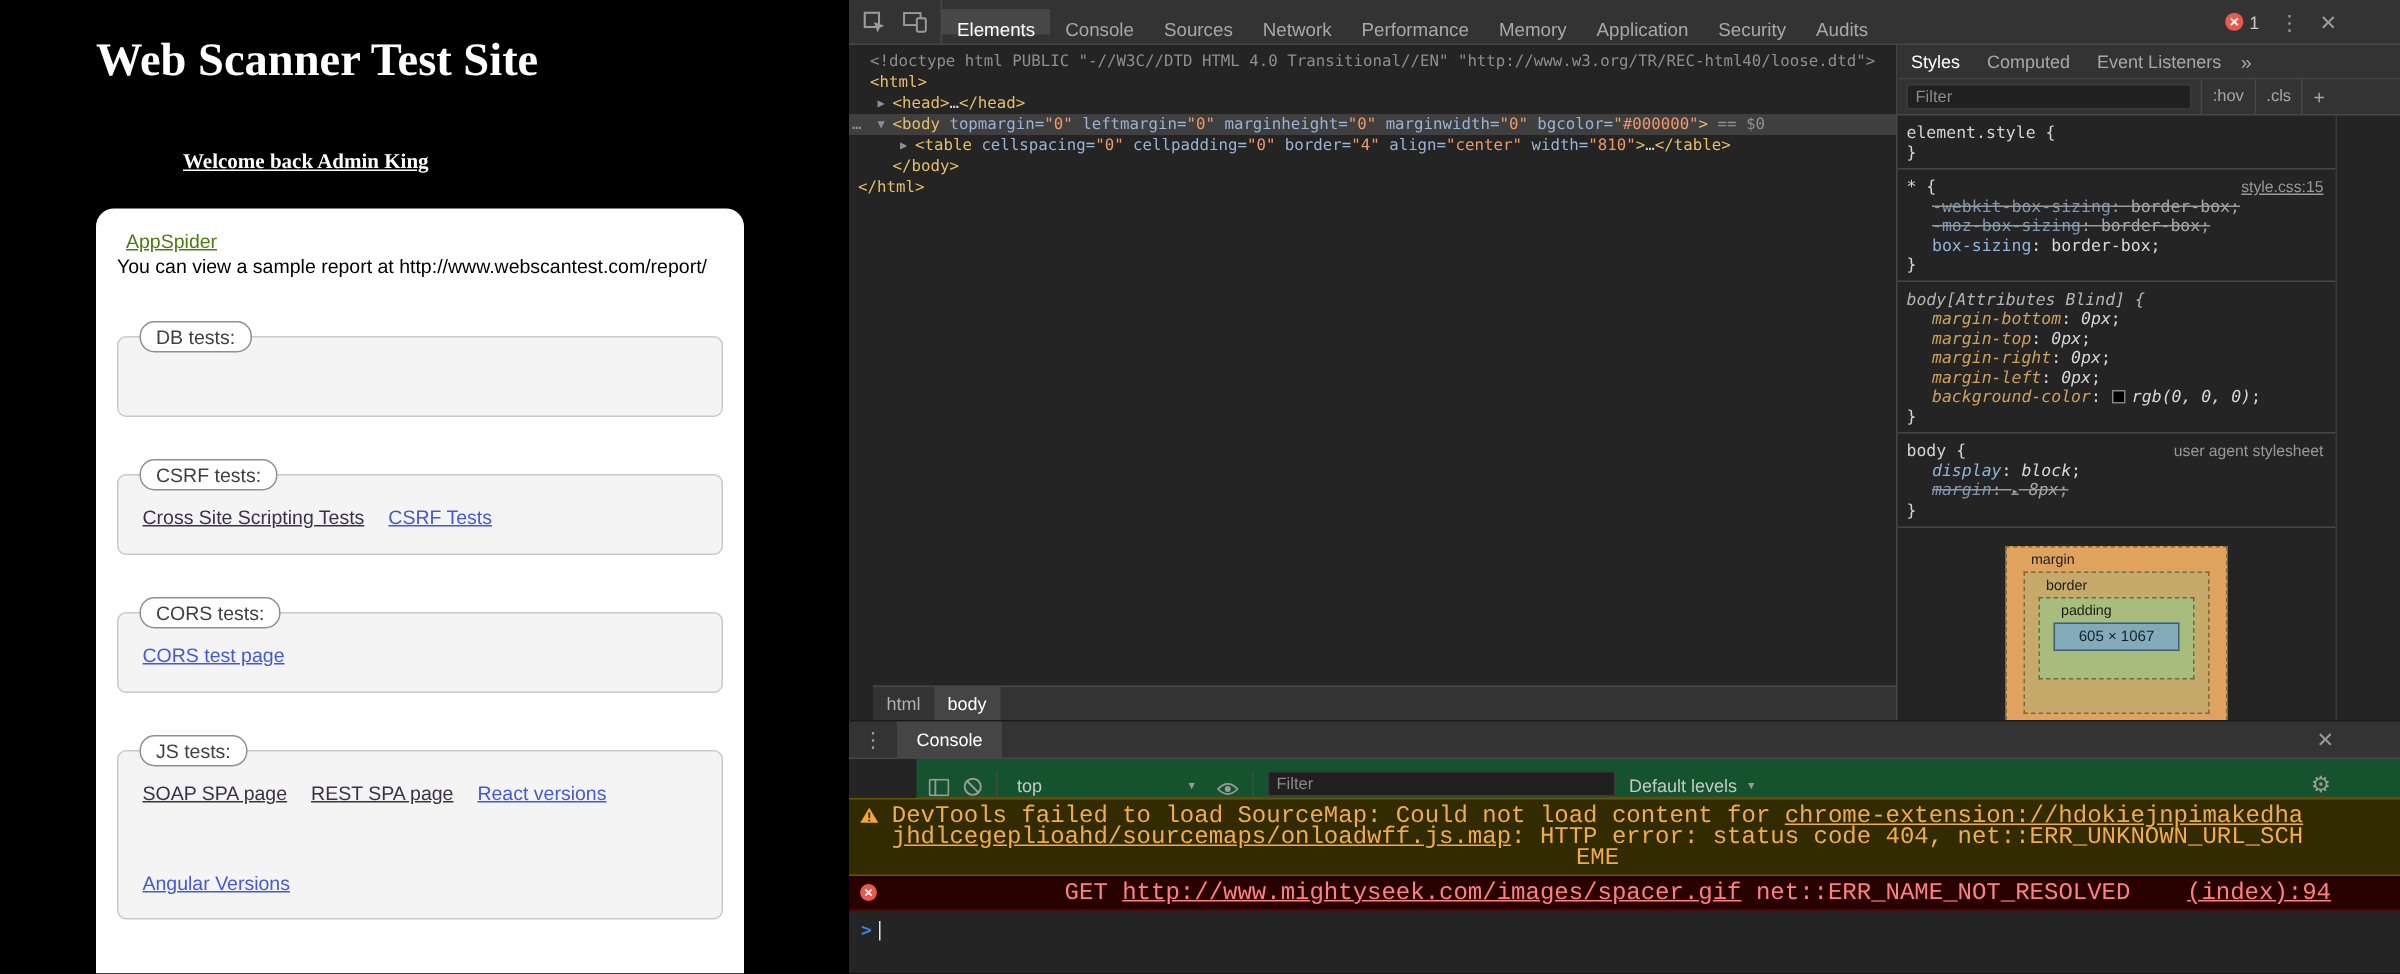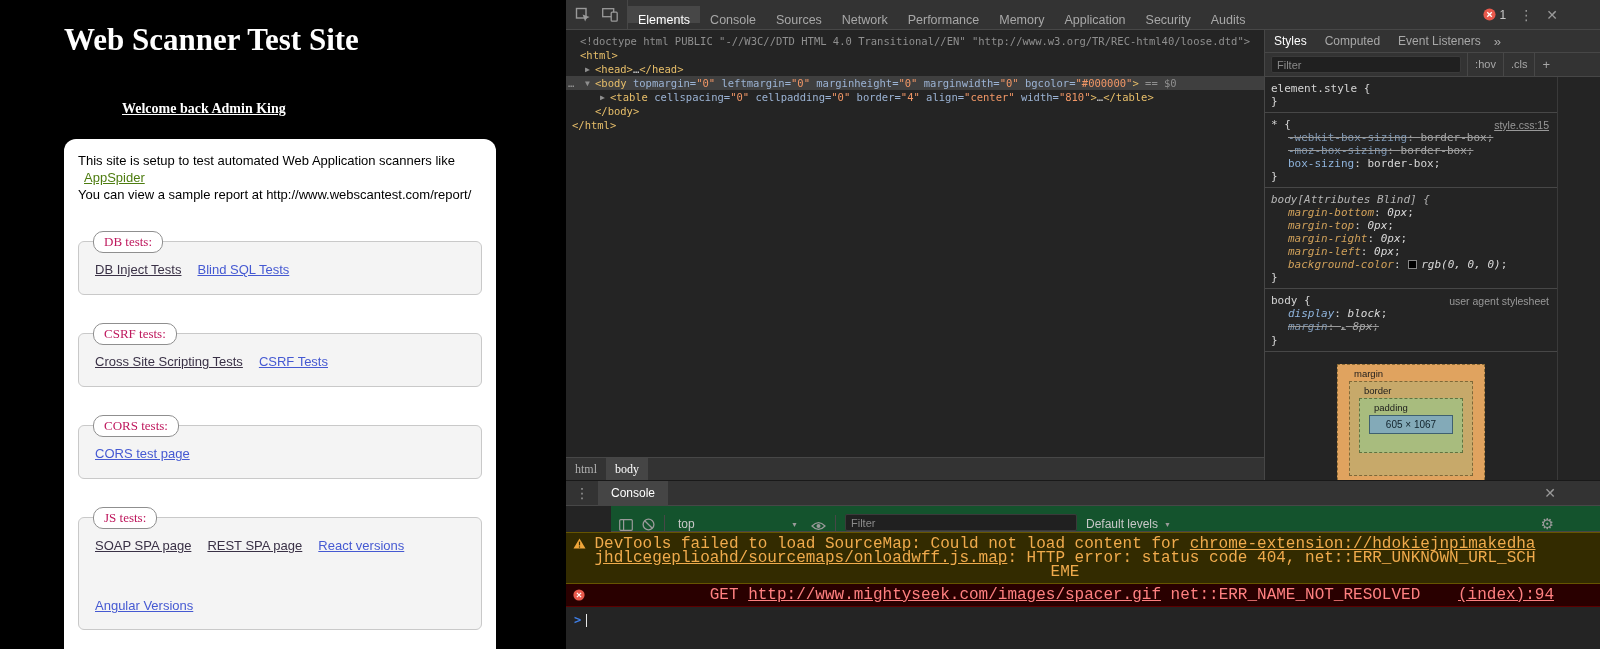--- a/index.html
+++ b/index.html
@@ -9,21 +9,21 @@
   
   .site { position:absolute; left:0; top:0; width:566px; height:649px; background:#000; overflow:hidden; }
   .site-title { position:absolute; left:64px; top:22px; font-family:"Liberation Serif", serif; font-weight:bold; font-size:31px; color:#fff; white-space:nowrap; }
   .nav-link { position:absolute; top:101px; color:#fff; font-family:"Liberation Serif", serif; font-weight:bold; font-size:14px; text-decoration:underline; cursor:pointer; white-space:nowrap; }
   .nav-welcome { left:122px; }
   .nav-logout  { left:367px;margin-top:40px; }
   .card { position:absolute; left:64px; top:139px; width:432px; height:640px; background:#fff; border-radius:12px; padding:13px 14px; overflow:hidden; }
   .intro { font-size:13px; color:#000; line-height:17px; font-family:"Liberation Sans", sans-serif; }
   .intro-link { color:#4d7c0f; text-decoration:underline; cursor:pointer; display:inline-block; margin-left:6px; }
   .fs { position:relative; margin-top:38px; background:#f4f4f4; border:1px solid #c9c9c9; border-radius:6px; padding:19px 16px 14px; min-height:54px; }
-  .fs-legend { position:absolute; top:-11px; left:14px; background:#fff; border:1px solid #8f8f8f; border-radius:10px; padding:2px 10px; font-size:13px; color:#be185d; min-width:56px; min-height:21px;font-family:Liberation Serif, serif; }
+  .fs-legend { position:absolute; top:-11px; left:14px; background:#fff; border:1px solid #8f8f8f; border-radius:10px; padding:2px 10px; font-size:13px; color:#404040; min-width:56px; min-height:21px; }
   .fs-links { display:flex; gap:16px; flex-wrap:wrap; align-items:center; }
   .fs-break { flex-basis:100%; height:10px; }
   .fs-link { font-size:13px; text-decoration:underline; cursor:pointer; line-height:18px; }
   .fs-link.unvisited { color:#4559d2; }
   .fs-link.visited { color:#3a3146; }
 
   
   .devtools { position:absolute; left:566px; top:0; width:1034px; height:649px; background:#242424; color:#d4d4d4; }
 
   
@@ -47,21 +47,21 @@
   .dom-line { height:14px; line-height:14px; white-space:pre; position:relative; cursor:default; }
   .dom-line.selected { background:#3f3f3f; }
   .dom-gutter { position:absolute; left:2px; top:0; color:#9a9a9a; }
   .dom-arrow { display:inline-block; width:10px; color:#8f8f8f; font-size:8px; vertical-align:1px; cursor:pointer; }
   .tok-tag  { color:#e8bf6a; }
   .tok-attr { color:#9bb3d4; }
   .tok-val  { color:#f29766; }
   .tok-gray { color:#8f8f8f; }
   .tok-anno { color:#8f8f8f; }
   .tok-plain{ color:#d4d4d4; }
-  .crumbs { position:absolute; left:0; bottom:0; width:754px; height:23px; background:#333; border-top:1px solid #474747; display:flex; font-size:12px;font-family:Liberation Serif, serif; }
+  .crumbs { position:absolute; left:16px; bottom:0; width:754px; height:23px; background:#333; border-top:1px solid #474747; display:flex; font-size:12px; }
   .crumb { padding:0 9px; line-height:22px; color:#b0b0b0; cursor:pointer; }
   .crumb.selected { background:#454545; color:#fff; }
 
   
   .styles { position:absolute; left:698px; top:0; width:336px; height:450px; border-left:1px solid #474747; overflow:hidden; background:#242424; }
   .styles::after { content:""; position:absolute; left:292px; top:47px; bottom:0; width:1px; background:#3a3a3a; }
   .styles-tabs-row { height:23px; background:#333; border-bottom:1px solid #474747; display:flex; align-items:center; width:336px; }
   .stabs { display:flex; }
   .stab { padding:0 9px; font-size:12px; color:#a8a8a8; line-height:22px; cursor:pointer; white-space:nowrap; }
   .stab.selected { color:#fff; }
@@ -128,31 +128,26 @@
 <body>
 
 <div id="stage">
 
   <div class="site">
     <div class="site-title">Web Scanner Test Site</div>
     <div class="nav-link nav-welcome">Welcome back Admin King</div>
     <div class="nav-link nav-logout">Logout</div>
     <div class="card">
       <div class="intro">
-        <div>This site is setup to test automated Web Application scanners like</div>
         <div><span class="intro-link">AppSpider</span></div>
         <div>You can view a sample report at http://www.webscantest.com/report/</div>
       </div>
       <div>
           <div class="fs">
             <div class="fs-legend">DB tests:</div>
-            <div class="fs-links">
-              <div class="fs-link visited">DB Inject Tests</div>
-              <div class="fs-link unvisited">Blind SQL Tests</div>
-            </div>
           </div>
           <div class="fs">
             <div class="fs-legend">CSRF tests:</div>
             <div class="fs-links">
               <div class="fs-link visited">Cross Site Scripting Tests</div>
               <div class="fs-link unvisited">CSRF Tests</div>
             </div>
           </div>
           <div class="fs">
             <div class="fs-legend">CORS tests:</div>

